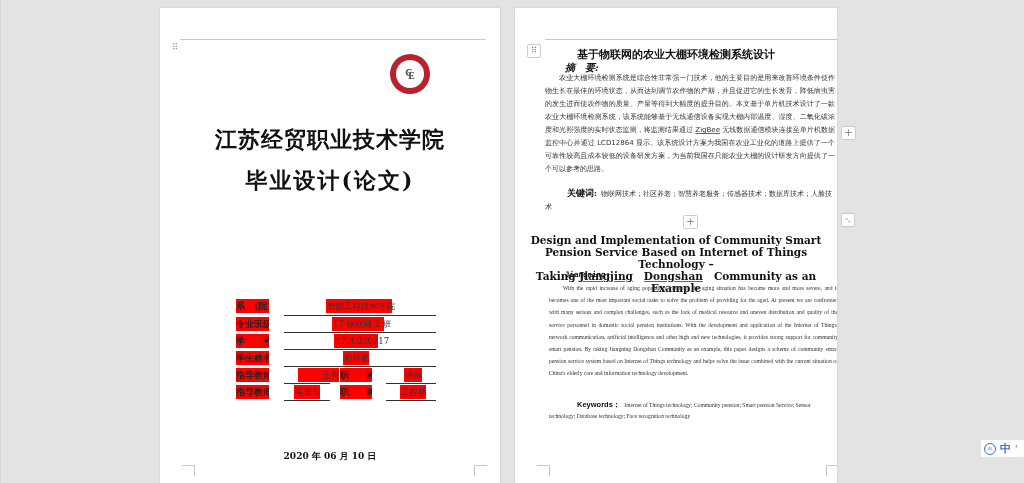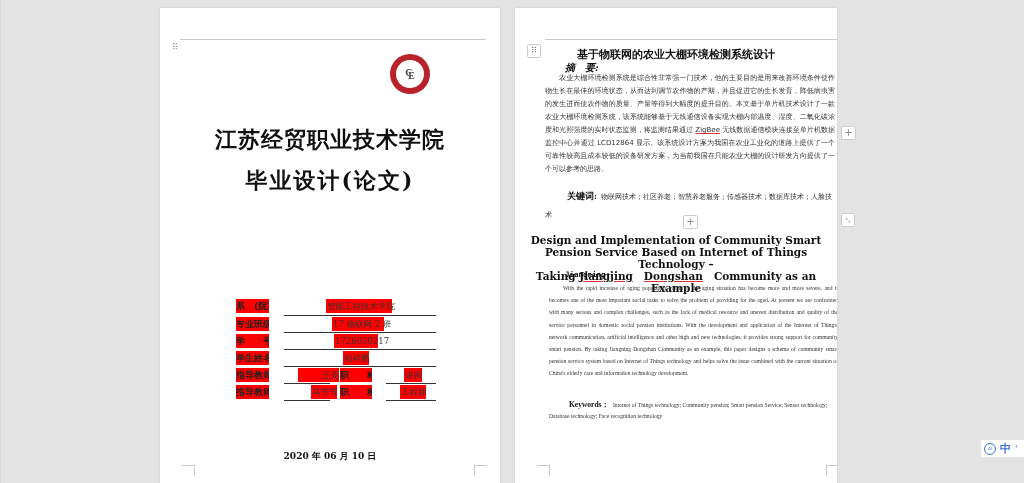--- a/index.html
+++ b/index.html
@@ -43,29 +43,29 @@
   .half-line { position:absolute; top:14px; height:1px; background:#333; }
 
   .date { position:absolute; left:0; width:340px; top:412px; text-align:center; font-size:9px; font-weight:bold; color:#111;margin-top:30px; }
 
   
   .p2-title { position:absolute; left:0; width:322px; top:39px; text-align:center; font-size:11px; font-weight:bold; color:#111; }
   .abs-head { position:absolute; left:50px; top:53px; font-size:10px; font-weight:bold; color:#111;font-style:italic; }
   .cn-body { position:absolute; left:30px; top:64px; width:290px; font-size:7px; line-height:13px; color:#333; font-family:"DejaVu Sans", sans-serif; text-align:justify; }
   .cn-body .indent { display:inline-block; width:14px; }
   .zigbee { text-decoration:underline; text-decoration-color:#d33; }
-  .kw-cn { position:absolute; left:30px; top:179px; width:290px; font-size:7px; line-height:18px; color:#333; font-family:Liberation Serif, serif; }
+  .kw-cn { position:absolute; left:30px; top:179px; width:290px; font-size:7px; line-height:13px; color:#333; font-family:Liberation Serif, serif; }
   .kw-cn b { font-size:9px; color:#111; margin-left:22px; margin-right:4px; }
   .en-title { position:absolute; left:0; width:322px; top:226px; text-align:center; font-size:10.5px; font-weight:bold; color:#111; line-height:12px; }
   .en-title .ul { text-decoration:underline; text-decoration-color:#d33; }
   .en-abs-head { position:absolute; left:50px; top:262px; font-size:7.5px; font-weight:bold; color:#111; font-family:"DejaVu Sans Mono", monospace; }
   .en-body { position:absolute; left:34px; top:274px; width:289px; font-size:5.6px; line-height:12.2px; color:#333; text-align:justify; font-family:"Liberation Serif", serif; }
   .en-body .indent { display:inline-block; width:14px; }
   .en-kw { position:absolute; left:34px; top:391px; width:289px; font-size:5.6px; line-height:11px; color:#333; font-family:"Liberation Serif", serif; }
-  .en-kw b { font-family:Liberation Serif, serif; font-size:7.5px; color:#111; margin-left:20px; margin-right:4px; }
+  .en-kw b { font-family:Liberation Sans, sans-serif; font-size:7.5px; color:#111; margin-left:28px; margin-right:4px; }
 
   .add-btn { position:absolute; width:13px; height:12px; border:1px solid #ccc; border-radius:2px; background:#fff; font-size:10px; color:#888; line-height:12px; text-align:center; font-family:"DejaVu Sans", sans-serif; }
   .side-icon { position:absolute; width:12px; height:12px; border:1px solid #ccc; border-radius:2px; background:#fff; font-size:6px; color:#777; line-height:12px; text-align:center; font-family:"DejaVu Sans", sans-serif; }
 
   .ime { position:absolute; left:981px; top:440px; width:43px; height:17px; background:#fff; display:flex; align-items:center; gap:4px; padding-left:3px; }
   .ime .ico { width:10px; height:10px; border:1.3px solid #3a6fd8; border-radius:50%; font-size:4px; color:#3a6fd8; text-align:center; line-height:10px; font-family:"DejaVu Sans", sans-serif; }
   .ime .zh { font-size:11px; color:#3a6fd8; font-weight:bold; font-family:"DejaVu Sans", sans-serif; }
   .ime .more { font-size:9px; color:#3a6fd8; font-family:"DejaVu Sans", sans-serif; }
   .scroll-edge { position:absolute; left:0; top:0; width:1px; height:483px; background:#d8d8d8; }
 </style>
@@ -112,21 +112,21 @@
     <div class="info-label">指导教师</div>
     <div class="half-line" style="left:48px; width:46px; top:15px;"></div>
     <div class="info-value" style="left:62px; width:16px;padding-left:24px;">王亮</div>
     <div class="info-label" style="left:104px; width:32px;">职　　称</div>
     <div class="half-line" style="left:150px; width:50px; top:15px;"></div>
     <div class="info-value" style="left:168px; width:16px;">讲师</div>
   </div>
   <div class="info-row" style="top:377px;">
     <div class="info-label">指导教师</div>
     <div class="half-line" style="left:48px; width:46px; top:15px;"></div>
-    <div class="info-value" style="left:75px; width:24px;">马节节</div>
+    <div class="info-value" style="left:58px; width:24px;">马节节</div>
     <div class="info-label" style="left:104px; width:32px;">职　　称</div>
     <div class="half-line" style="left:150px; width:50px; top:15px;"></div>
     <div class="info-value" style="left:164px; width:24px;">工程师</div>
   </div>
 
   <div class="date">2020 年 06 月 10 日</div>
 
   <div class="corner bl" style="left:22px; top:457px;"></div>
   <div class="corner br" style="left:314px; top:457px;"></div>
 </div>

